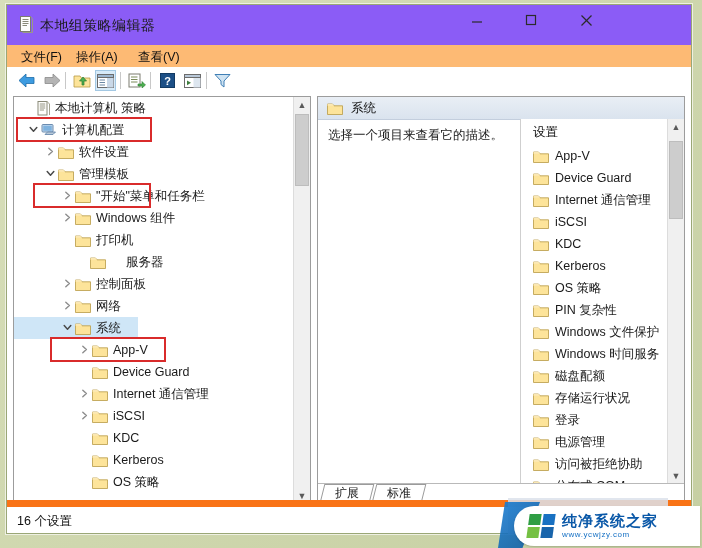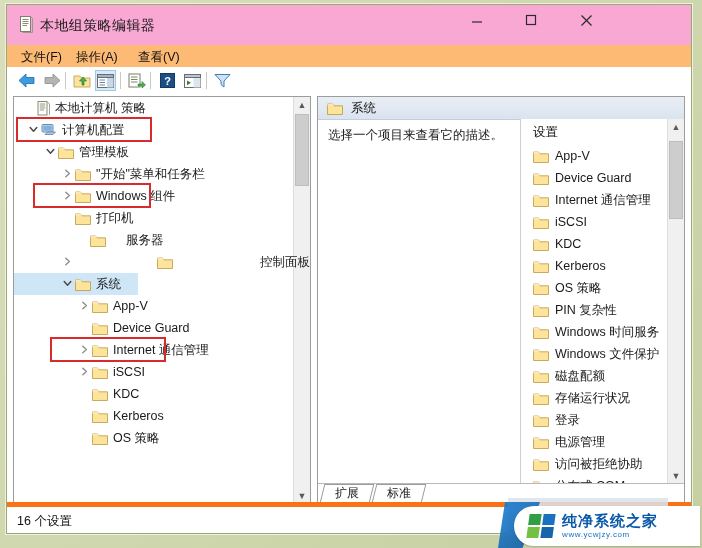--- a/index.html
+++ b/index.html
@@ -15,21 +15,21 @@
   #desktop{position:absolute;inset:0;background:linear-gradient(135deg,#d8dfba 0%,#c6cfa2 100%);}
 
   #frame{
     position:absolute;left:6px;top:4px;width:684px;height:528px;
     border:1px solid #9aa776;
     background:#ffffff;
     box-shadow:0 0 0 1px #eef0e2;
   }
 
   
-  #titlebar{position:relative;height:40px;background:#f9a8d4;}
+  #titlebar{position:relative;height:40px;background:#8b5cf6;}
   #title-icon{position:absolute;left:12px;top:11px;width:14px;height:17px;}
   #title-text{position:absolute;left:33px;top:12px;font-size:14px;color:#1b1b1b;letter-spacing:.4px;white-space:nowrap;}
   .winbtn{position:absolute;top:0;width:46px;height:30px;display:flex;align-items:center;justify-content:center;color:#333;}
   #btn-min{left:447px;}
   #btn-max{left:501px;}
   #btn-close{left:556px;}
   .winbtn svg{display:block;}
 
   
   #menubar{position:absolute;left:0;top:40px;height:22px;width:100%;background:#fdba74;}
@@ -85,21 +85,21 @@
   
   #tabs{position:absolute;left:0;bottom:0;height:20px;width:100%;border-top:1px solid #b9b9b9;background:#fff;}
   .tab{position:absolute;bottom:1px;height:17px;display:flex;align-items:center;justify-content:center;font-size:12px;color:#222;
        border:1px solid #9b9b9b;background:#fff;}
   #tab-ext{left:4px;width:48px;transform:skewX(-14deg);}
   #tab-ext span{transform:skewX(14deg);}
   #tab-std{left:56px;width:48px;transform:skewX(-14deg);}
   #tab-std span{transform:skewX(14deg);}
 
   
-  #statusbar{position:absolute;left:0;bottom:0;height:26px;width:100%;background:#fff;border-top:5px solid #f97316;}
+  #statusbar{position:absolute;left:0;bottom:0;height:26px;width:100%;background:#fff;border-top:7px solid #f97316;}
   #status-text{position:absolute;left:10px;top:6px;font-size:12.5px;color:#111;}
 
   
   #watermark{position:absolute;left:498px;top:498px;width:204px;height:50px;z-index:40;text-decoration:underline;}
   #wm-panel{position:absolute;left:10px;top:0;width:160px;height:36px;background:rgba(220,226,235,.85);}
   #wm-card{position:absolute;left:16px;top:8px;width:186px;height:40px;background:#fff;border-radius:20px 0 0 20px;
            display:flex;align-items:center;box-shadow:0 1px 2px rgba(0,0,0,.18);}
   #wm-logo{margin-left:14px;width:26px;height:24px;display:grid;grid-template-columns:1fr 1fr;grid-template-rows:1fr 1fr;gap:2px;transform:skewX(-8deg);}
   #wm-logo i{display:block;}
   #wm-text{margin-left:8px;line-height:1;}
@@ -247,20 +247,32 @@
                 <svg width="16" height="14" viewBox="0 0 16 14">
                   <rect x="1" y="1.5" width="11" height="7.5" rx="1" fill="#cfe0f0" stroke="#5b7fa6" stroke-width=".9"></rect>
                   <rect x="2.2" y="2.6" width="8.6" height="5.2" fill="#7fb2de"></rect>
                   <path d="M4 11.5 L12 11.5 L14.5 9 L6.5 9 Z" fill="#b9c9d8" stroke="#5b7fa6" stroke-width=".8"></path>
                 </svg>
               </span>
               <span class="lbl">计算机配置</span>
             </div>
             <div class="trow" style="padding-left: 29px;">
               <span class="tw"><svg width="9" height="9" viewBox="0 0 9 9">
+                  <path d="M2.8 1.2 L6.4 4.5 L2.8 7.8" fill="none" stroke="#8d8d8d" stroke-width="1.4" stroke-linecap="round" stroke-linejoin="round"></path>
+                </svg></span>
+              <span class="ico">
+                <svg width="16" height="13" viewBox="0 0 16 13">
+                  <path d="M0.5 2 L5.5 2 L7 3.8 L15.5 3.8 L15.5 12.5 L0.5 12.5 Z" fill="#fde49a" stroke="#b79a45" stroke-width=".8"></path>
+                  <path d="M0.5 2 L5.5 2 L7 3.8 L0.5 3.8 Z" fill="#fbe8b4"></path>
+                </svg>
+              </span>
+              <span class="lbl">软件设置</span>
+            </div>
+            <div class="trow" style="padding-left: 29px;">
+              <span class="tw"><svg width="9" height="9" viewBox="0 0 9 9">
                   <path d="M1.2 2.6 L4.5 6.2 L7.8 2.6" fill="none" stroke="#4a4a4a" stroke-width="1.5" stroke-linecap="round" stroke-linejoin="round"></path>
                 </svg></span>
               <span class="ico">
                 <svg width="16" height="13" viewBox="0 0 16 13">
                   <path d="M0.5 2 L5.5 2 L7 3.8 L15.5 3.8 L15.5 12.5 L0.5 12.5 Z" fill="#fde49a" stroke="#b79a45" stroke-width=".8"></path>
                   <path d="M0.5 2 L5.5 2 L7 3.8 L0.5 3.8 Z" fill="#fbe8b4"></path>
                 </svg>
               </span>
               <span class="lbl">管理模板</span>
             </div>
@@ -301,31 +313,43 @@
             <div class="trow" style="padding-left: 46px; gap: 15px;">
               <span class="tw"></span>
               <span class="ico">
                 <svg width="16" height="13" viewBox="0 0 16 13">
                   <path d="M0.5 2 L5.5 2 L7 3.8 L15.5 3.8 L15.5 12.5 L0.5 12.5 Z" fill="#fde49a" stroke="#b79a45" stroke-width=".8"></path>
                   <path d="M0.5 2 L5.5 2 L7 3.8 L0.5 3.8 Z" fill="#fbe8b4"></path>
                 </svg>
               </span>
               <span class="lbl">服务器</span>
             </div>
-            <div class="trow" style="padding-left: 46px; justify-content: space-between;">
+            <div class="trow" style="padding-left: 46px;">
               <span class="tw"><svg width="9" height="9" viewBox="0 0 9 9">
                   <path d="M2.8 1.2 L6.4 4.5 L2.8 7.8" fill="none" stroke="#8d8d8d" stroke-width="1.4" stroke-linecap="round" stroke-linejoin="round"></path>
                 </svg></span>
               <span class="ico">
                 <svg width="16" height="13" viewBox="0 0 16 13">
                   <path d="M0.5 2 L5.5 2 L7 3.8 L15.5 3.8 L15.5 12.5 L0.5 12.5 Z" fill="#fde49a" stroke="#b79a45" stroke-width=".8"></path>
                   <path d="M0.5 2 L5.5 2 L7 3.8 L0.5 3.8 Z" fill="#fbe8b4"></path>
                 </svg>
               </span>
               <span class="lbl">控制面板</span>
+            </div>
+            <div class="trow" style="padding-left: 46px;">
+              <span class="tw"><svg width="9" height="9" viewBox="0 0 9 9">
+                  <path d="M2.8 1.2 L6.4 4.5 L2.8 7.8" fill="none" stroke="#8d8d8d" stroke-width="1.4" stroke-linecap="round" stroke-linejoin="round"></path>
+                </svg></span>
+              <span class="ico">
+                <svg width="16" height="13" viewBox="0 0 16 13">
+                  <path d="M0.5 2 L5.5 2 L7 3.8 L15.5 3.8 L15.5 12.5 L0.5 12.5 Z" fill="#fde49a" stroke="#b79a45" stroke-width=".8"></path>
+                  <path d="M0.5 2 L5.5 2 L7 3.8 L0.5 3.8 Z" fill="#fbe8b4"></path>
+                </svg>
+              </span>
+              <span class="lbl">网络</span>
             </div>
             <div class="trow sel" style="padding-left: 46px;">
               <span class="selbg" style="width: 124px; left: 0px;"></span>
               <span class="tw"><svg width="9" height="9" viewBox="0 0 9 9">
                   <path d="M1.2 2.6 L4.5 6.2 L7.8 2.6" fill="none" stroke="#4a4a4a" stroke-width="1.5" stroke-linecap="round" stroke-linejoin="round"></path>
                 </svg></span>
               <span class="ico">
                 <svg width="16" height="13" viewBox="0 0 16 13">
                   <path d="M0.5 2 L5.5 2 L7 3.8 L15.5 3.8 L15.5 12.5 L0.5 12.5 Z" fill="#fde49a" stroke="#b79a45" stroke-width=".8"></path>
                   <path d="M0.5 2 L5.5 2 L7 3.8 L0.5 3.8 Z" fill="#fbe8b4"></path>
@@ -508,30 +532,30 @@
                 </span>
                 <span>PIN 复杂性</span>
               </div>
               <div class="srow">
                 <span class="ico">
                   <svg width="16" height="13" viewBox="0 0 16 13">
                     <path d="M0.5 2 L5.5 2 L7 3.8 L15.5 3.8 L15.5 12.5 L0.5 12.5 Z" fill="#fde49a" stroke="#b79a45" stroke-width=".8"></path>
                     <path d="M0.5 2 L5.5 2 L7 3.8 L0.5 3.8 Z" fill="#fbe8b4"></path>
                   </svg>
                 </span>
+                <span>Windows 文件保护</span>
+              </div>
+              <div class="srow">
+                <span class="ico">
+                  <svg width="16" height="13" viewBox="0 0 16 13">
+                    <path d="M0.5 2 L5.5 2 L7 3.8 L15.5 3.8 L15.5 12.5 L0.5 12.5 Z" fill="#fde49a" stroke="#b79a45" stroke-width=".8"></path>
+                    <path d="M0.5 2 L5.5 2 L7 3.8 L0.5 3.8 Z" fill="#fbe8b4"></path>
+                  </svg>
+                </span>
                 <span>Windows 时间服务</span>
-              </div>
-              <div class="srow">
-                <span class="ico">
-                  <svg width="16" height="13" viewBox="0 0 16 13">
-                    <path d="M0.5 2 L5.5 2 L7 3.8 L15.5 3.8 L15.5 12.5 L0.5 12.5 Z" fill="#fde49a" stroke="#b79a45" stroke-width=".8"></path>
-                    <path d="M0.5 2 L5.5 2 L7 3.8 L0.5 3.8 Z" fill="#fbe8b4"></path>
-                  </svg>
-                </span>
-                <span>Windows 文件保护</span>
               </div>
               <div class="srow">
                 <span class="ico">
                   <svg width="16" height="13" viewBox="0 0 16 13">
                     <path d="M0.5 2 L5.5 2 L7 3.8 L15.5 3.8 L15.5 12.5 L0.5 12.5 Z" fill="#fde49a" stroke="#b79a45" stroke-width=".8"></path>
                     <path d="M0.5 2 L5.5 2 L7 3.8 L0.5 3.8 Z" fill="#fbe8b4"></path>
                   </svg>
                 </span>
                 <span>磁盘配额</span>
               </div>

